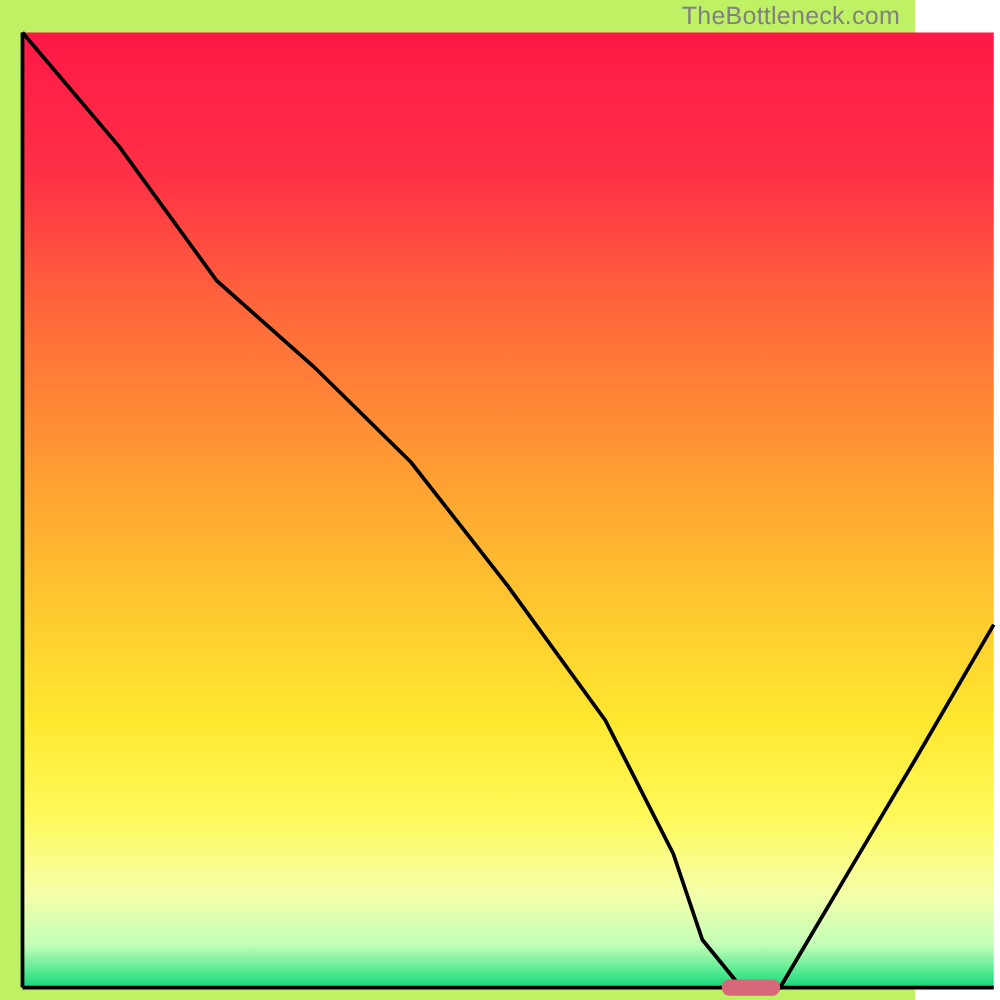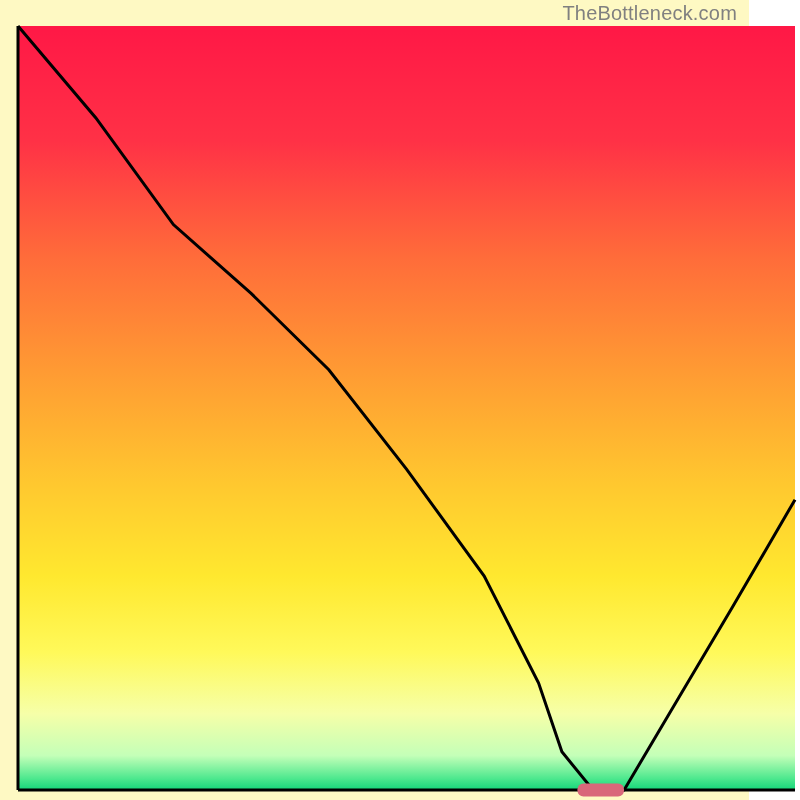--- a/index.html
+++ b/index.html
@@ -7,22 +7,21 @@
     padding: 0;
     width: 800px;
     height: 800px;
     overflow: hidden;
     font-family: Arial, Helvetica, sans-serif;
   }
   .chart-container {
     position: relative;
     width: 732px;
     height: 800px;
-    background: #fef9c3;
-    padding-left: 17px;
+    background: #bef264;
   }
   .watermark {
     position: absolute;
     top: 2px;
     right: 12px;
     color: #808080;
     font-size: 20px;
     font-weight: 500;
     letter-spacing: 0.2px;
     z-index: 5;

